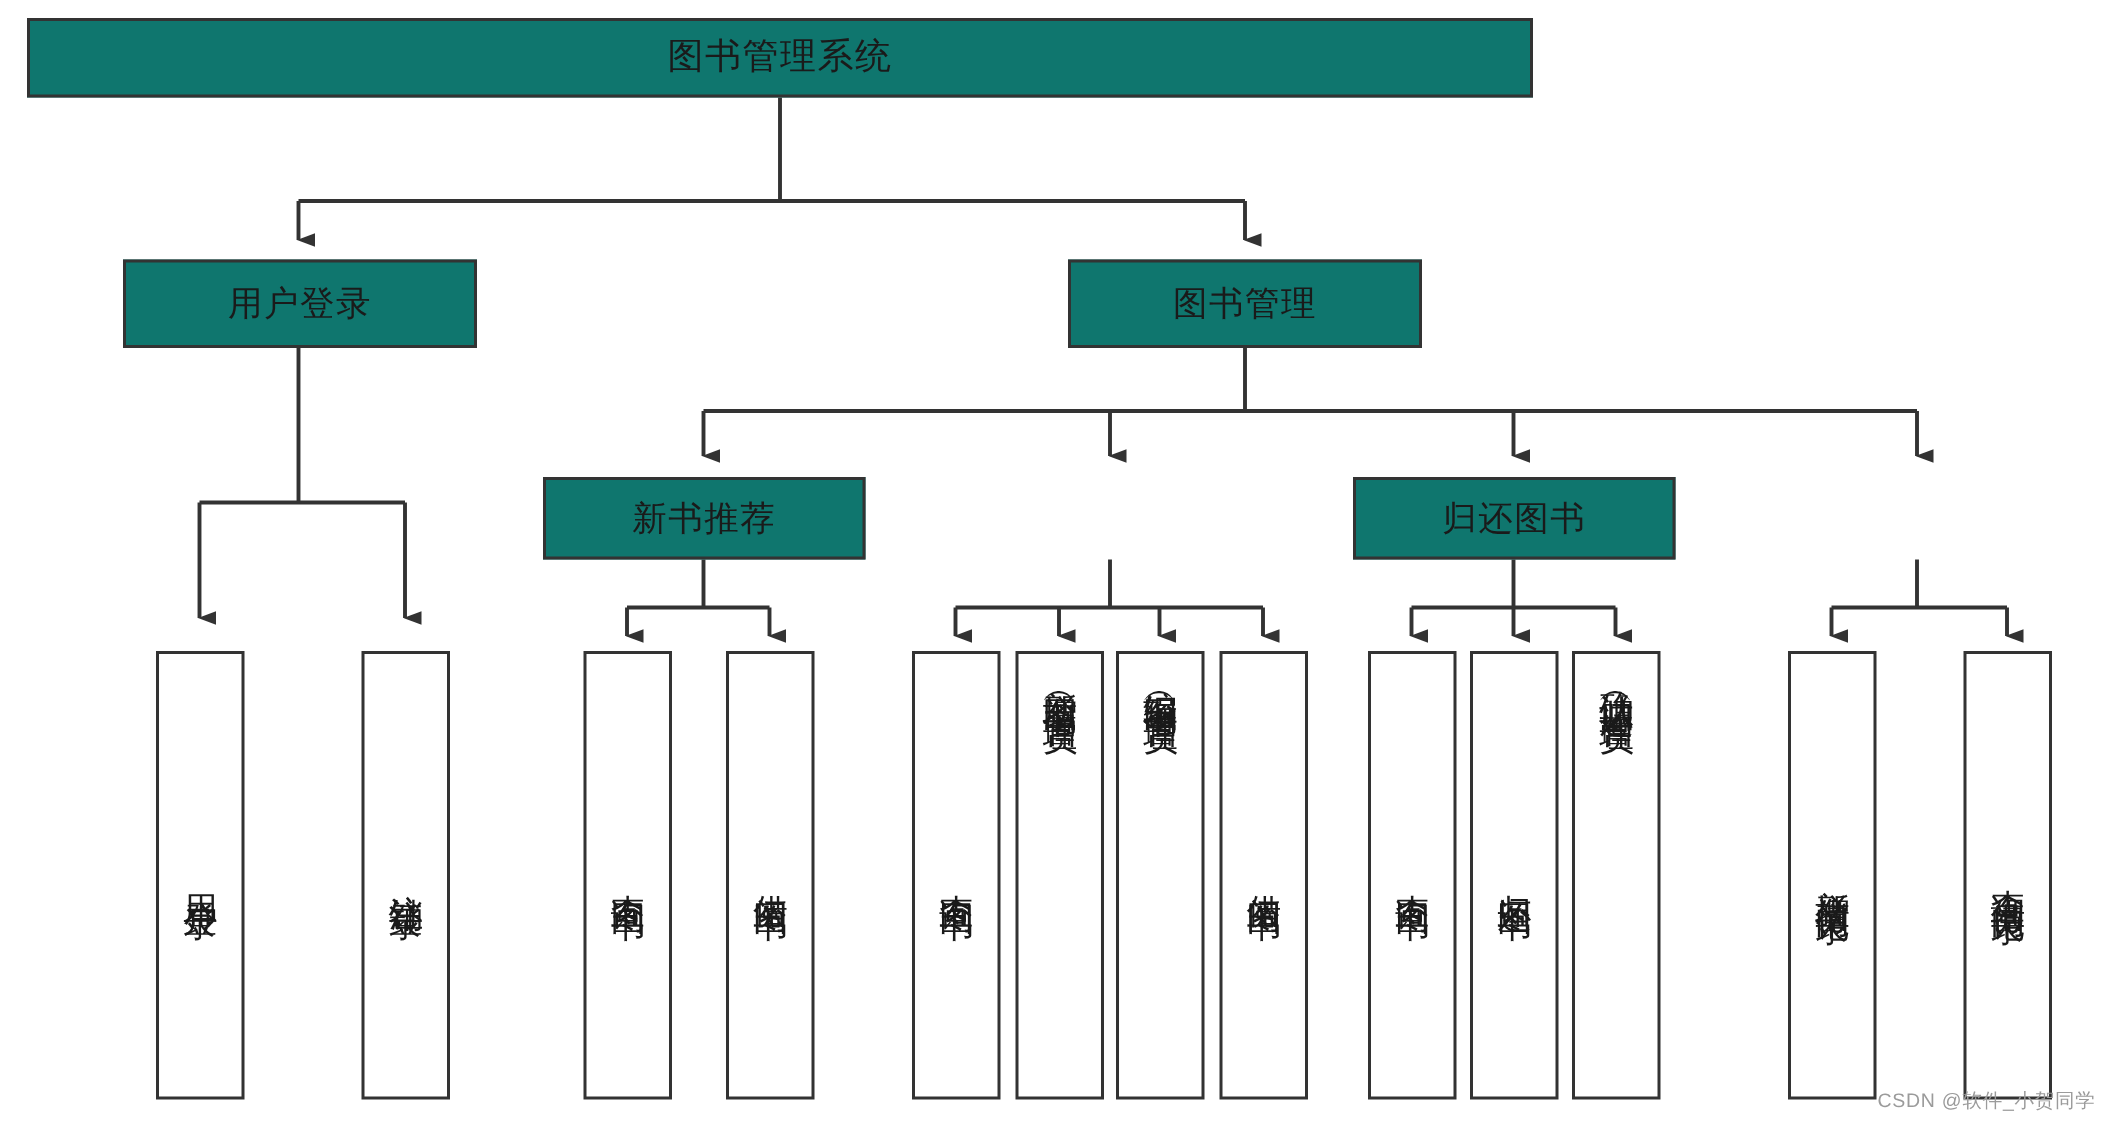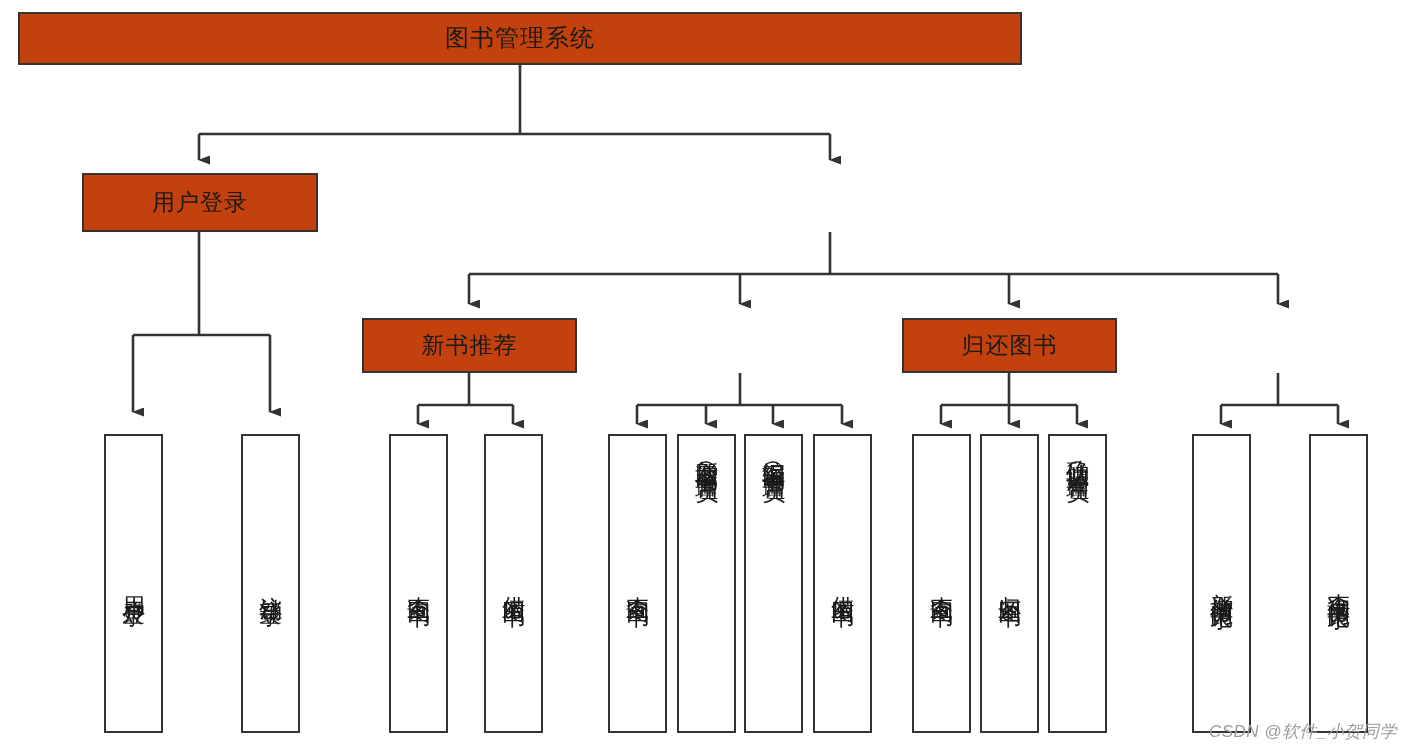--- a/index.html
+++ b/index.html
@@ -5,21 +5,21 @@
   html,body{margin:0;padding:0;background:#ffffff;}
   body{
     width:1405px;height:747px;overflow:hidden;
     font-family:"Liberation Sans","DejaVu Sans",sans-serif;
     position:relative;
   }
   #diagram-root{position:absolute;inset:0;width:1405px;height:747px;}
   svg#tree{position:absolute;left:0;top:0;width:1405px;height:747px;display:block;}
   .nodebox{
     position:absolute;box-sizing:border-box;
-    background:#c2410c;border:2.5px solid #333333;
+    background:#0f766e;border:2.5px solid #333333;
     display:flex;align-items:center;justify-content:center;
   }
   .node-label{
     color:#1a1a1a;letter-spacing:1px;white-space:nowrap;
     text-align:center;line-height:1.1;
   }
   .lvl0 .node-label{font-size:24px;}
   .lvl1 .node-label{font-size:23px;}
   .lvl2 .node-label{font-size:23px;}
   .leafbox{
@@ -29,22 +29,22 @@
     padding-top:6px;
   }
   .leafbox.center-v{align-items:center;padding-top:0;}
   .leaf-label{
     writing-mode:vertical-rl;text-orientation:upright;
     font-size:23px;color:#1a1a1a;line-height:1.28;
     letter-spacing:3px;white-space:nowrap;text-align:center;
   }
   #watermark{
     position:absolute;right:8px;bottom:4px;
-    font-size:17px;color:#9b9b9b;letter-spacing:0.5px;
-    white-space:nowrap;pointer-events:none;font-style:italic;
+    font-size:13px;color:#9b9b9b;letter-spacing:0.5px;
+    white-space:nowrap;pointer-events:none;
   }
 </style>
 </head>
 <body>
 
 <div id="diagram-root">
 
   <svg id="tree" viewBox="0 0 1405 747">
     <defs>
       <marker id="arw" markerWidth="10" markerHeight="12" refX="4.5" refY="11" orient="auto" markerUnits="userSpaceOnUse">
@@ -98,20 +98,23 @@
     </g>
   </svg>
 
   <div class="nodebox lvl0" style="left:18px;top:12px;width:1004px;height:53px;">
     <span class="node-label">图书管理系统</span>
   </div>
 
   <div class="nodebox lvl1" style="left:82px;top:173px;width:236px;height:59px;">
     <span class="node-label">用户登录</span>
   </div>
+  <div class="nodebox lvl1" style="left:712px;top:173px;width:236px;height:59px;">
+    <span class="node-label">图书管理</span>
+  </div>
 
   <div class="nodebox lvl2" style="left:362px;top:318px;width:215px;height:55px;">
     <span class="node-label">新书推荐</span>
   </div>
   <div class="nodebox lvl2" style="left:902px;top:318px;width:215px;height:55px;">
     <span class="node-label">归还图书</span>
   </div>
 
   <div class="leafbox center-v" style="left:104px;top:434px;width:59px;height:299px;">
     <span class="leaf-label">用户登录</span>

